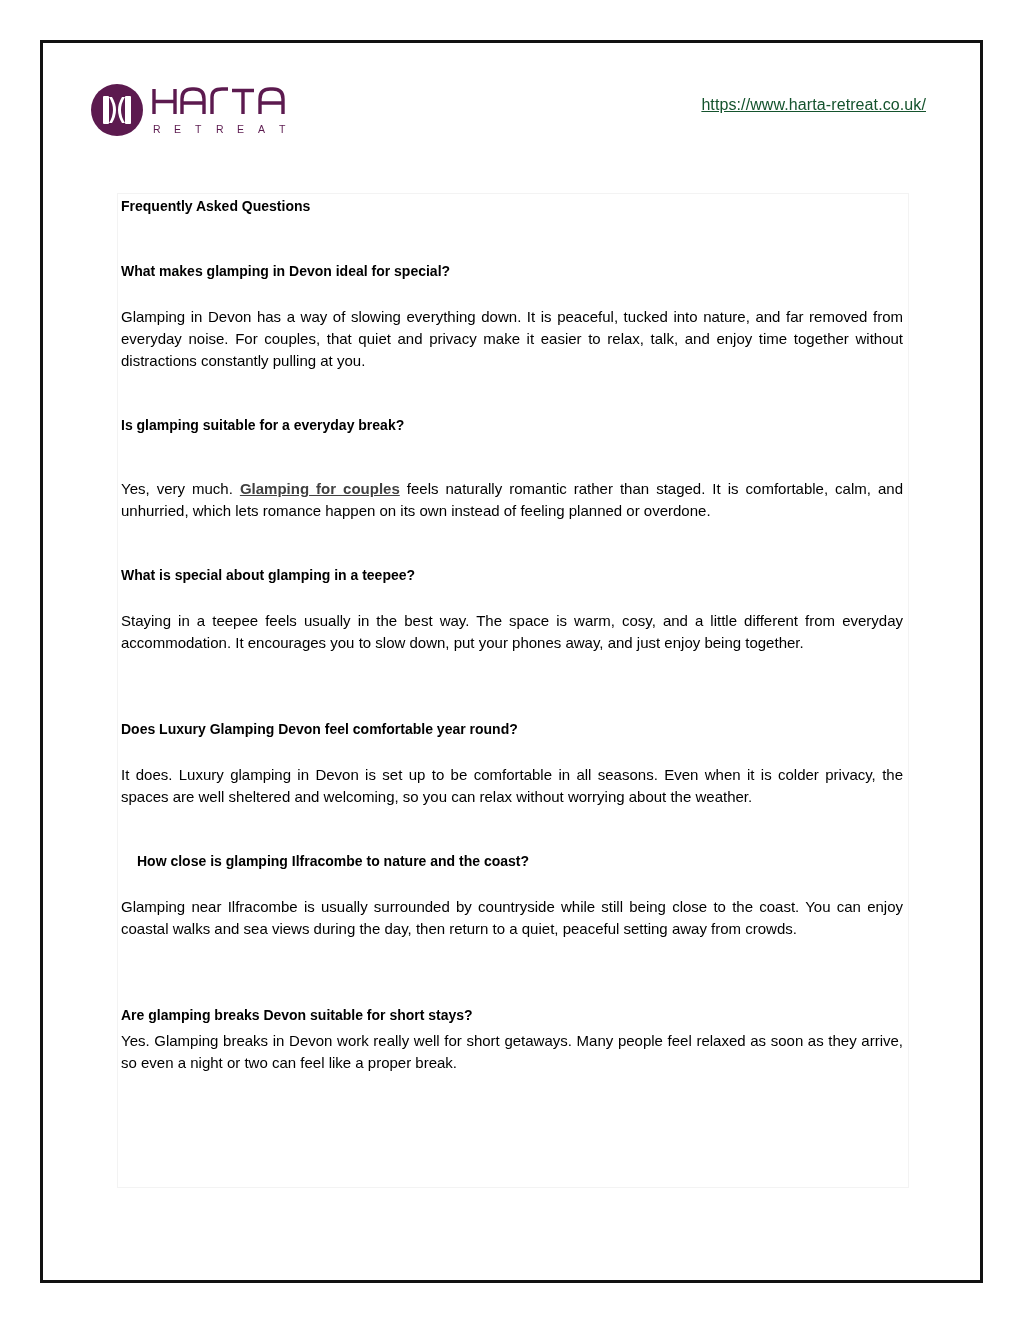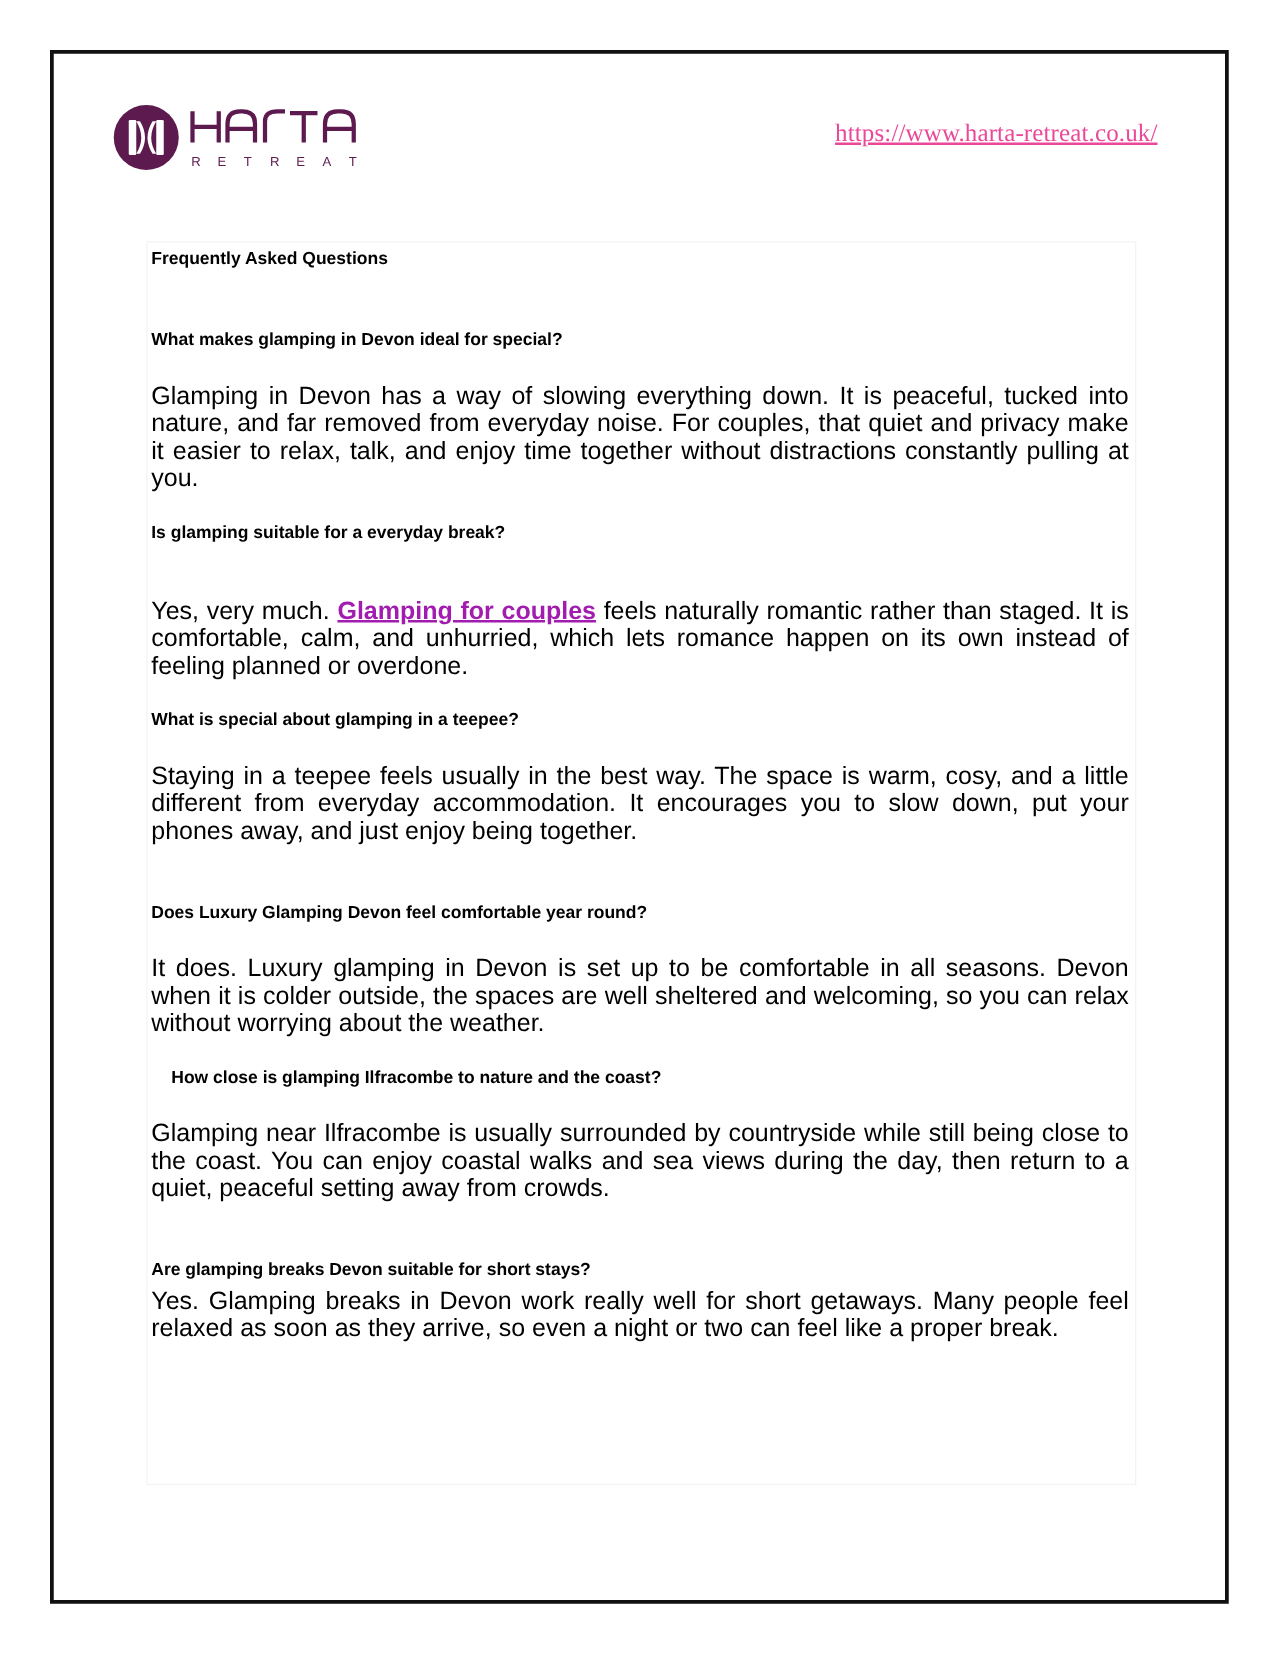--- a/index.html
+++ b/index.html
@@ -1,28 +1,28 @@
 <!DOCTYPE html>
 <html><head>
 <meta charset="utf-8">
 <style>
   html, body { margin: 0; padding: 0; background: #ffffff; }
   body { width: 1024px; height: 1325px; position: relative; overflow: hidden;
          font-family: "Liberation Sans", "DejaVu Sans", sans-serif; color: #000; }
   .frame { position: absolute; left: 40px; top: 40px; width: 937px; height: 1237px;
            border: 3px solid #111; background: #fff; }
   .logo { position: absolute; left: 90px; top: 83px; width: 200px; height: 56px; }
-  .url { position: absolute; right: 98px; top: 96px; font-size: 20px; color: #ec4899;
-         text-decoration: underline; cursor: pointer; letter-spacing: 0.1px; font-family: Liberation Serif, serif; }
+  .url { position: absolute; right: 98px; top: 96px; font-size: 16px; color: #14532d;
+         text-decoration: underline; cursor: pointer; letter-spacing: 0.1px; }
   .content-box { position: absolute; left: 117px; top: 193px; width: 790px; height: 993px;
                  border: 1px solid #f3f3f3; background: #fff; }
-  .blk { position: absolute; left: 121px; width: 782px; font-size: 20px; line-height: 22px; }
+  .blk { position: absolute; left: 121px; width: 782px; font-size: 15px; line-height: 22px; }
   .q { font-weight: bold; font-size: 14px; }
   .a { text-align: justify; }
-  .link { font-weight: bold; text-decoration: underline; color: #a21caf; cursor: pointer; }
+  .link { font-weight: bold; text-decoration: underline; color: #404040; cursor: pointer; }
 </style>
 </head>
 <body>
 
 <div class="frame"></div>
 
 <div class="logo">
   <svg width="200" height="56" viewBox="0 0 200 56">
 
     <circle cx="27" cy="27" r="26" fill="#5c1a4f"></circle>
@@ -66,19 +66,19 @@
 <div class="blk q" style="top:260px;">What makes glamping in Devon ideal for special?</div>
 <div class="blk a" style="top:306px;">Glamping in Devon has a way of slowing everything down. It is peaceful, tucked into nature, and far removed from everyday noise. For couples, that quiet and privacy make it easier to relax, talk, and enjoy time together without distractions constantly pulling at you.</div>
 
 <div class="blk q" style="top:414px;">Is glamping suitable for a everyday break?</div>
 <div class="blk a" style="top:478px;"><span>Yes, very much. </span><a class="link">Glamping for couples</a><span> feels naturally romantic rather than staged. It is comfortable, calm, and unhurried, which lets romance happen on its own instead of feeling planned or overdone.</span></div>
 
 <div class="blk q" style="top:564px;">What is special about glamping in a teepee?</div>
 <div class="blk a" style="top:610px;">Staying in a teepee feels usually in the best way. The space is warm, cosy, and a little different from everyday accommodation. It encourages you to slow down, put your phones away, and just enjoy being together.</div>
 
 <div class="blk q" style="top:718px;">Does Luxury Glamping Devon feel comfortable year round?</div>
-<div class="blk a" style="top:764px;">It does. Luxury glamping in Devon is set up to be comfortable in all seasons. Devon when it is colder outside, the spaces are well sheltered and welcoming, so you can relax without worrying about the weather.</div>
+<div class="blk a" style="top:764px;">It does. Luxury glamping in Devon is set up to be comfortable in all seasons. Even when it is colder privacy, the spaces are well sheltered and welcoming, so you can relax without worrying about the weather.</div>
 
 <div class="blk q" style="top:850px;margin-left:16px;">How close is glamping Ilfracombe to nature and the coast?</div>
 <div class="blk a" style="top:896px;">Glamping near Ilfracombe is usually surrounded by countryside while still being close to the coast. You can enjoy coastal walks and sea views during the day, then return to a quiet, peaceful setting away from crowds.</div>
 
 <div class="blk q" style="top:1004px;">Are glamping breaks Devon suitable for short stays?</div>
 <div class="blk a" style="top:1030px;">Yes. Glamping breaks in Devon work really well for short getaways. Many people feel relaxed as soon as they arrive, so even a night or two can feel like a proper break.</div>
 
 </body></html>

